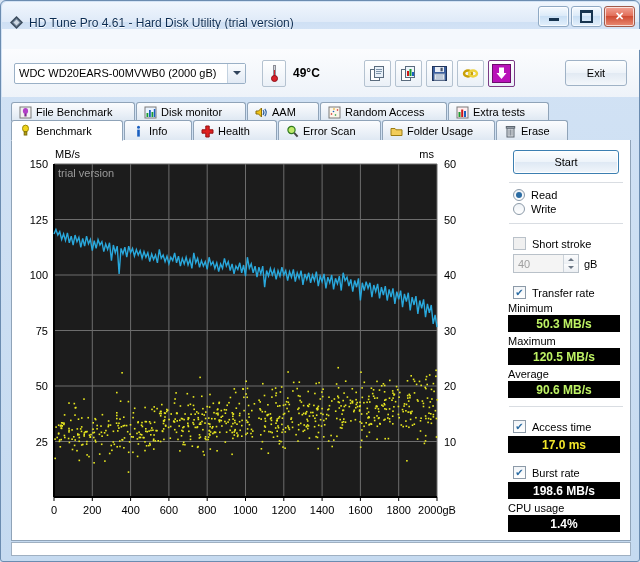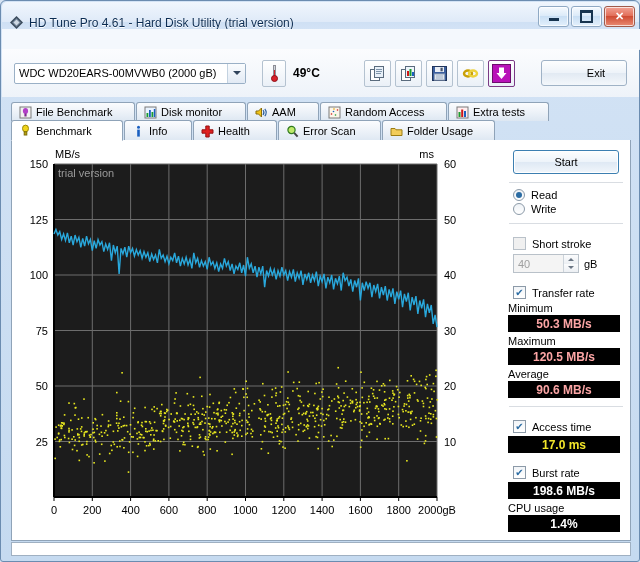--- a/index.html
+++ b/index.html
@@ -87,21 +87,21 @@
   .tbtns{margin-left:44px;display:flex;gap:4px;align-items:center;}
   .tbtn{
     width:25px;height:25px;border:1px solid #b4c2d0;border-radius:2px;
     background:linear-gradient(to bottom,#ffffff,#eaf0f7);
     display:flex;align-items:center;justify-content:center;
   }
   .exitbtn{
     position:absolute;right:12px;width:60px;height:24px;
     border:1px solid #9fb2c6;border-radius:3px;
     background:linear-gradient(to bottom,#fdfefe 0%,#eef3f9 48%,#e2eaf3 52%,#f3f7fb 100%);
-    display:flex;align-items:center;justify-content:center;font-size:11px;color:#000;padding-left:24px;
+    display:flex;align-items:center;justify-content:center;font-size:11px;color:#000;
   }
 
   
   .tabs-wrap{position:absolute;left:10px;top:100px;width:620px;height:40px;}
   .tabrow{display:flex;align-items:flex-end;height:20px;gap:1px;}
   .tab{
     height:19px;box-sizing:border-box;
     border:1px solid #8fa3b8;border-bottom:none;border-radius:3px 3px 0 0;
     background:linear-gradient(to bottom,#fbfcfe 0%,#eaf0f7 60%,#dde7f2 100%);
     display:flex;align-items:center;gap:4px;padding:0 7px;
@@ -160,21 +160,21 @@
   .spin .btns{width:14px;height:17px;display:flex;flex-direction:column;border-left:1px solid #ccd3da;}
   .spin .btns div{flex:1;display:flex;align-items:center;justify-content:center;background:linear-gradient(to bottom,#fbfcfd,#eceff3);}
   .up-a{width:0;height:0;border-left:3px solid transparent;border-right:3px solid transparent;border-bottom:3px solid #6b7684;}
   .dn-a{width:0;height:0;border-left:3px solid transparent;border-right:3px solid transparent;border-top:3px solid #6b7684;}
   .caplbl{font-size:11px;color:#000;margin:3px 0 1px 1px;}
   .valbox{
     width:112px;height:17px;background:#000;margin:0 0 2px 1px;
     display:flex;align-items:center;justify-content:center;
     font-size:12px;font-weight:bold;
   }
-  .valbox.cyan{color:#fca5a5;}
+  .valbox.cyan{color:#bef264;}
   .valbox.yellow{color:#f2e52a;}
   .valbox.white{color:#ffffff;}
 
   
   .statusbar{
     position:absolute;left:10px;top:541px;width:620px;height:14px;
     background:#ffffff;border:1px solid #9fb0c2;box-sizing:border-box;
   }
 </style>
 </head>
@@ -367,20 +367,32 @@
         </span>
         <span>Error Scan</span>
       </div>
       <div class="tab" style="width:113px">
         <span class="ic">
           <svg width="13" height="13" viewBox="0 0 13 13">
               <path d="M1,3.5 L5,3.5 L6,4.8 L12,4.8 L12,10.5 L1,10.5 Z" fill="#f2cc5a" stroke="#9c7c12"></path>
             </svg>
         </span>
         <span>Folder Usage</span>
+      </div>
+      <div class="tab" style="width:72px">
+        <span class="ic">
+          <svg width="13" height="13" viewBox="0 0 13 13">
+              <rect x="3" y="3" width="7" height="9" fill="#d9dde2" stroke="#5d6670"></rect>
+              <rect x="2.3" y="1.5" width="8.4" height="1.6" fill="#b9c0c8" stroke="#5d6670"></rect>
+              <line x1="5" y1="4.5" x2="5" y2="10.6" stroke="#8c949d"></line>
+              <line x1="6.5" y1="4.5" x2="6.5" y2="10.6" stroke="#8c949d"></line>
+              <line x1="8" y1="4.5" x2="8" y2="10.6" stroke="#8c949d"></line>
+            </svg>
+        </span>
+        <span>Erase</span>
       </div>
     </div>
   </div>
 
   <div class="content">
 
     <div class="chartbox">
       <svg class="chart" id="chart-svg" width="485" height="392" viewBox="0 0 485 392">
           <rect x="38" y="20" width="383" height="333" fill="#1c1c1c"></rect>
           <line x1="76.30000000000001" y1="20" x2="76.30000000000001" y2="353" stroke="#6d6d6d" stroke-width="1"></line>

